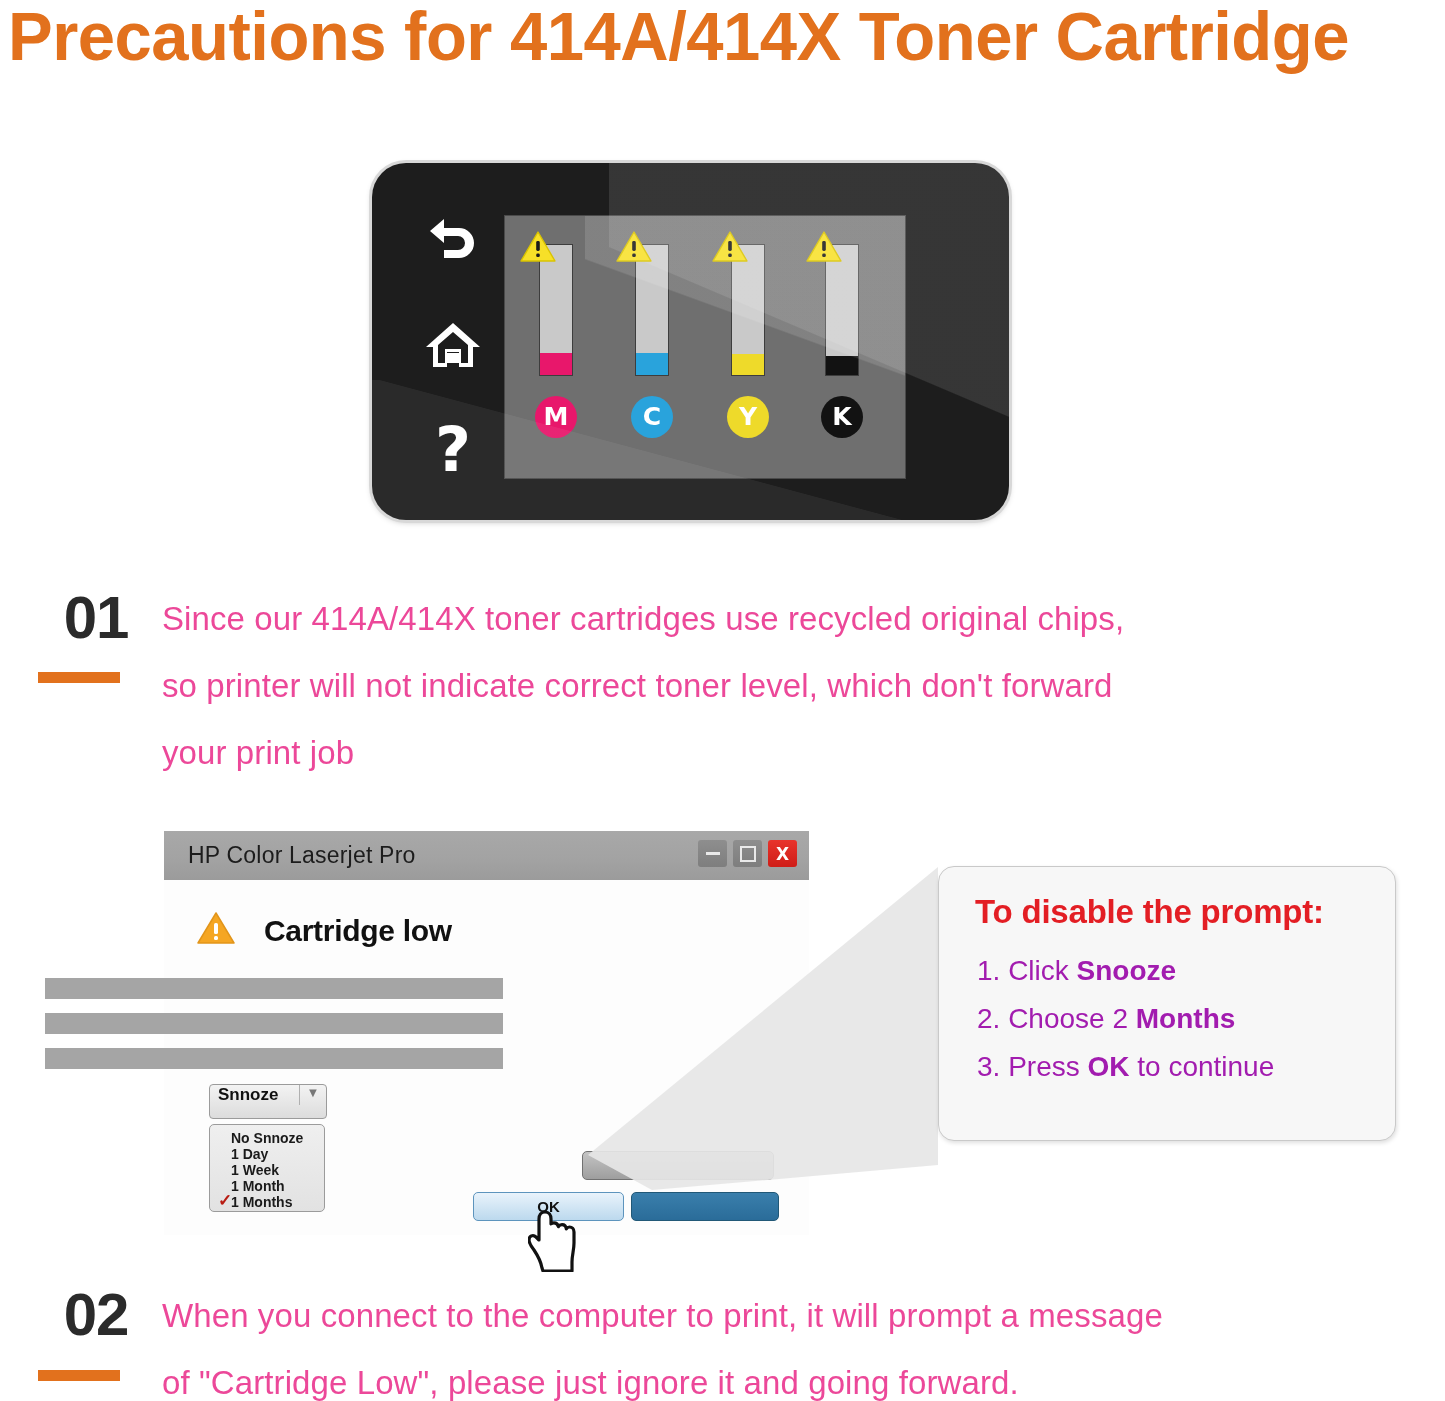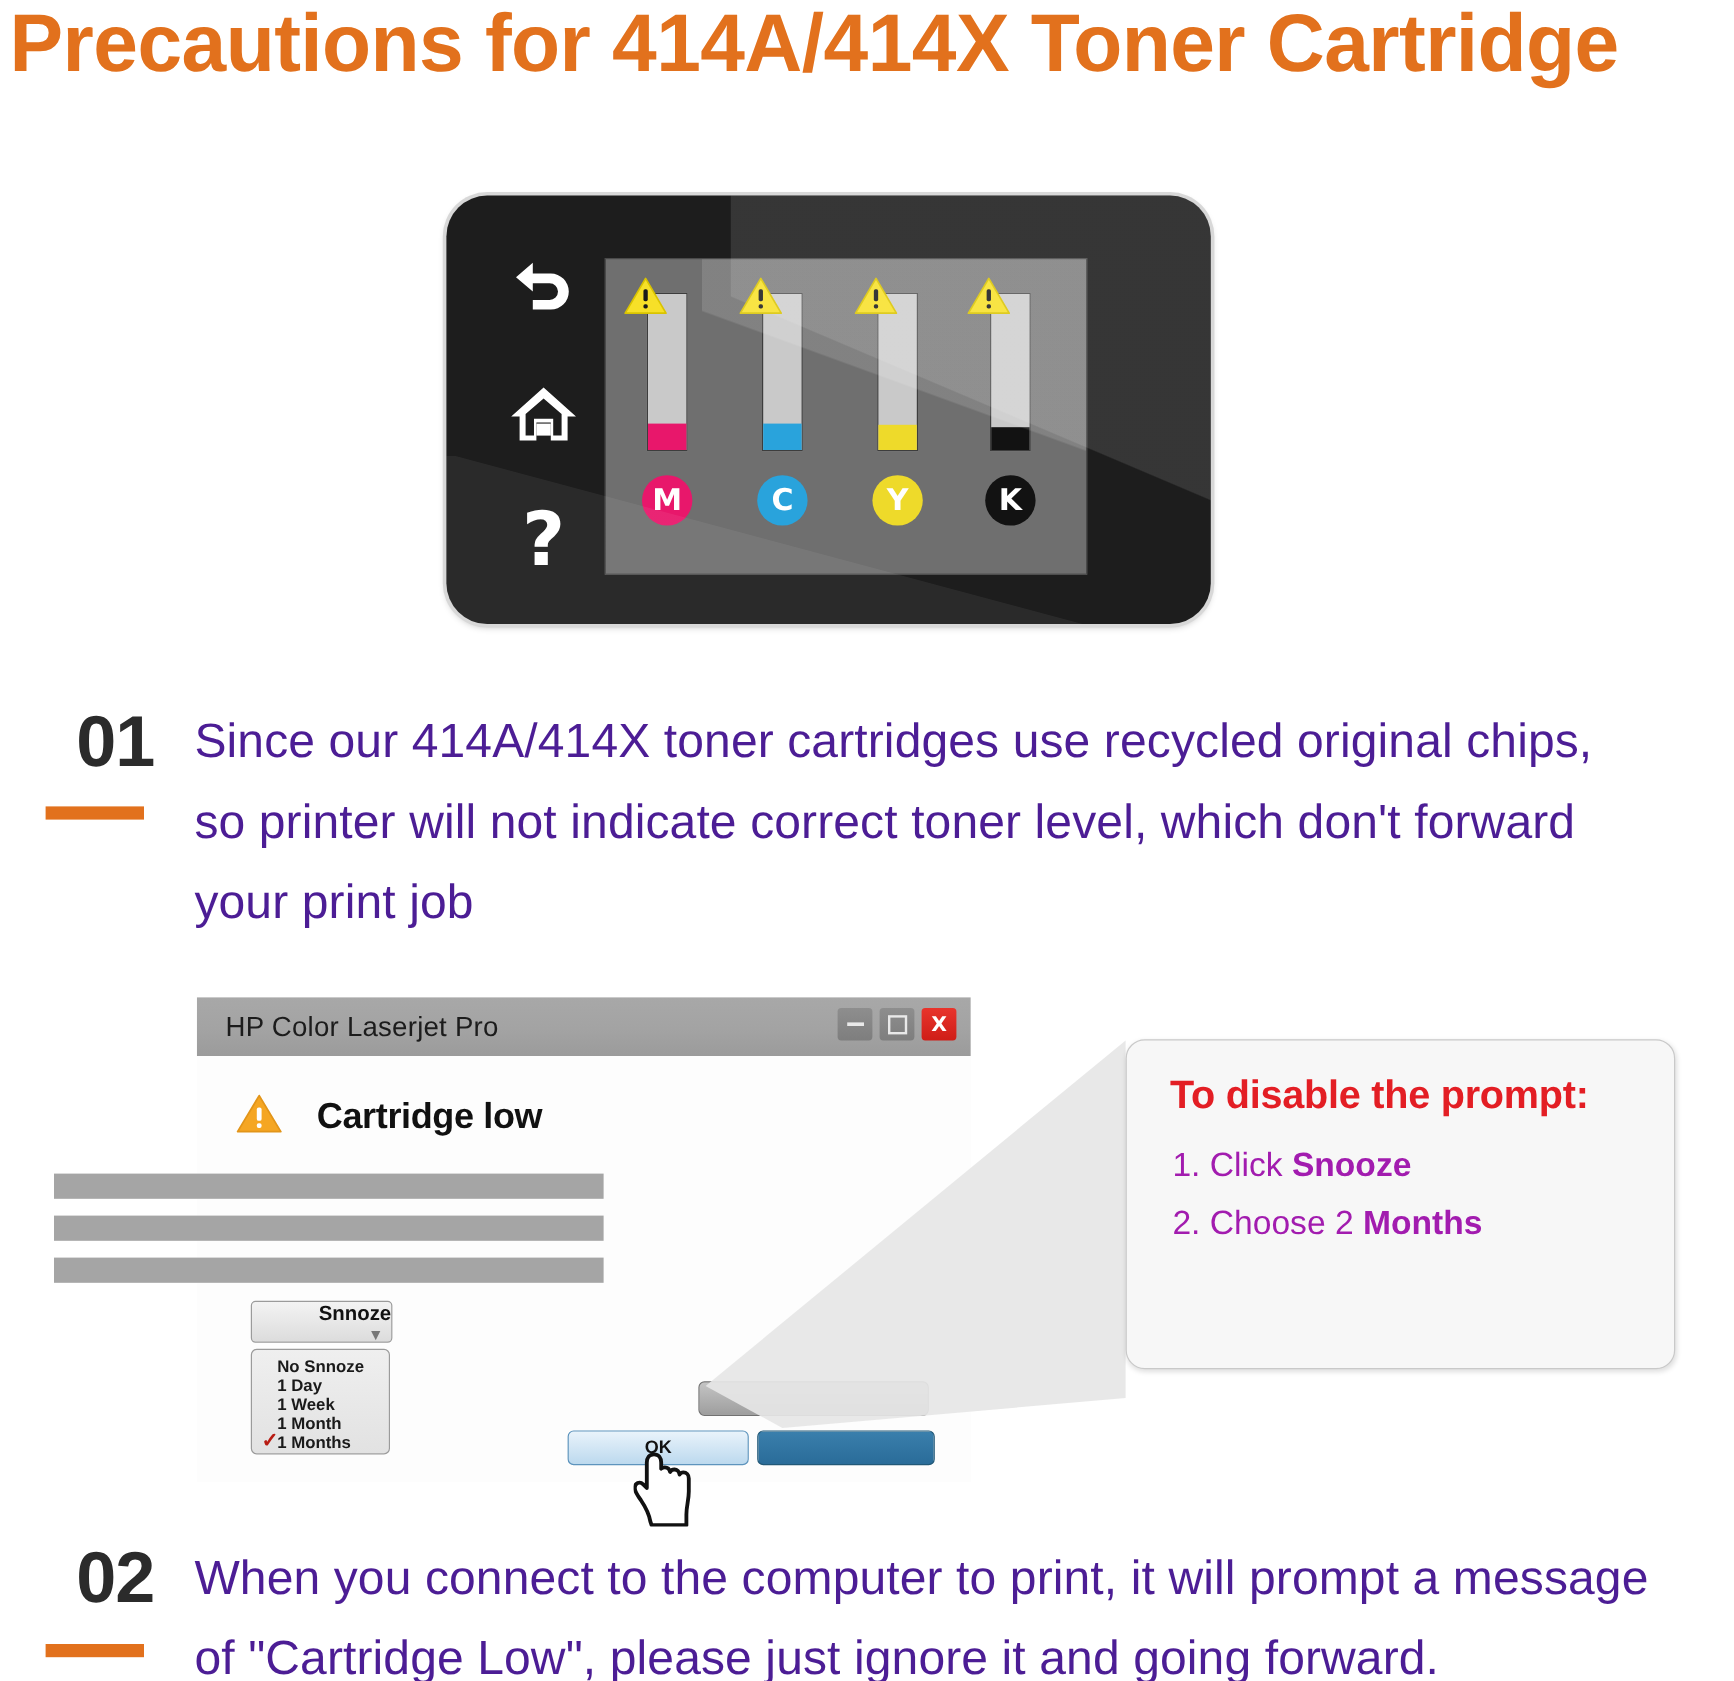--- a/index.html
+++ b/index.html
@@ -176,23 +176,23 @@
   .step-rule {
     position: absolute;
     left: 38px;
     width: 82px;
     height: 11px;
     background: #E2711D;
   }
   .step-text {
     position: absolute;
     left: 162px;
-    color: #4c1d95;
+    color: #ec4899;
     font-family: "Liberation Sans Narrow", "Liberation Sans", sans-serif;
-    font-size: 40px;
+    font-size: 33px;
     line-height: 67px;
     letter-spacing: 0.1px;
   }
   #step-01-num  { top: 588px; }
   #step-01-rule { top: 672px; }
   #step-01-text { top: 585px; width: 1250px; }
   #step-02-num  { top: 1285px; }
   #step-02-rule { top: 1370px; }
   #step-02-text { top: 1282px; width: 1260px; }
 
@@ -277,22 +277,21 @@
   #snooze-select {
     position: absolute;
     left: 209px;
     top: 1084px;
     width: 116px;
     height: 33px;
     background: linear-gradient(180deg,#f3f3f3 0%, #dcdcdc 100%);
     border: 1px solid #9b9b9b;
     border-radius: 4px;
     display: flex;
-    align-items: flex-end;
-    flex-direction: column;
+    align-items: flex-start;
   }
   #snooze-select .sel-label {
     flex: 1;
     padding-left: 8px;
     font-size: 17px;
     font-weight: bold;
     color: #111;
     font-family: "Liberation Sans Narrow","Liberation Sans",sans-serif;
   }
   #snooze-select .sel-div {
@@ -575,20 +574,21 @@
 </div>
 
 <svg id="zoom-wedge" viewBox="0 0 380 350">
   <polygon points="8,290 358,2 358,300 72,325" fill="#e6e6e6" opacity="0.92"></polygon>
 </svg>
 
 <div id="callout">
   <div id="callout-heading">To disable the prompt:</div>
   <div class="callout-step" id="callout-step-1">1. Click <b>Snooze</b></div>
   <div class="callout-step" id="callout-step-2">2. Choose 2 <b>Months</b></div>
+  <div class="callout-step" id="callout-step-3">3. Press <b>OK</b> to continue</div>
 </div>
 
 <div class="step-num" id="step-02-num">02</div>
 <div class="step-rule" id="step-02-rule"></div>
 <div class="step-text" id="step-02-text">
     <div>When you connect to the computer to print, it will prompt a message</div>
     <div>of "Cartridge Low", please just ignore it and going forward.</div>
   </div>
 
 </body></html>

